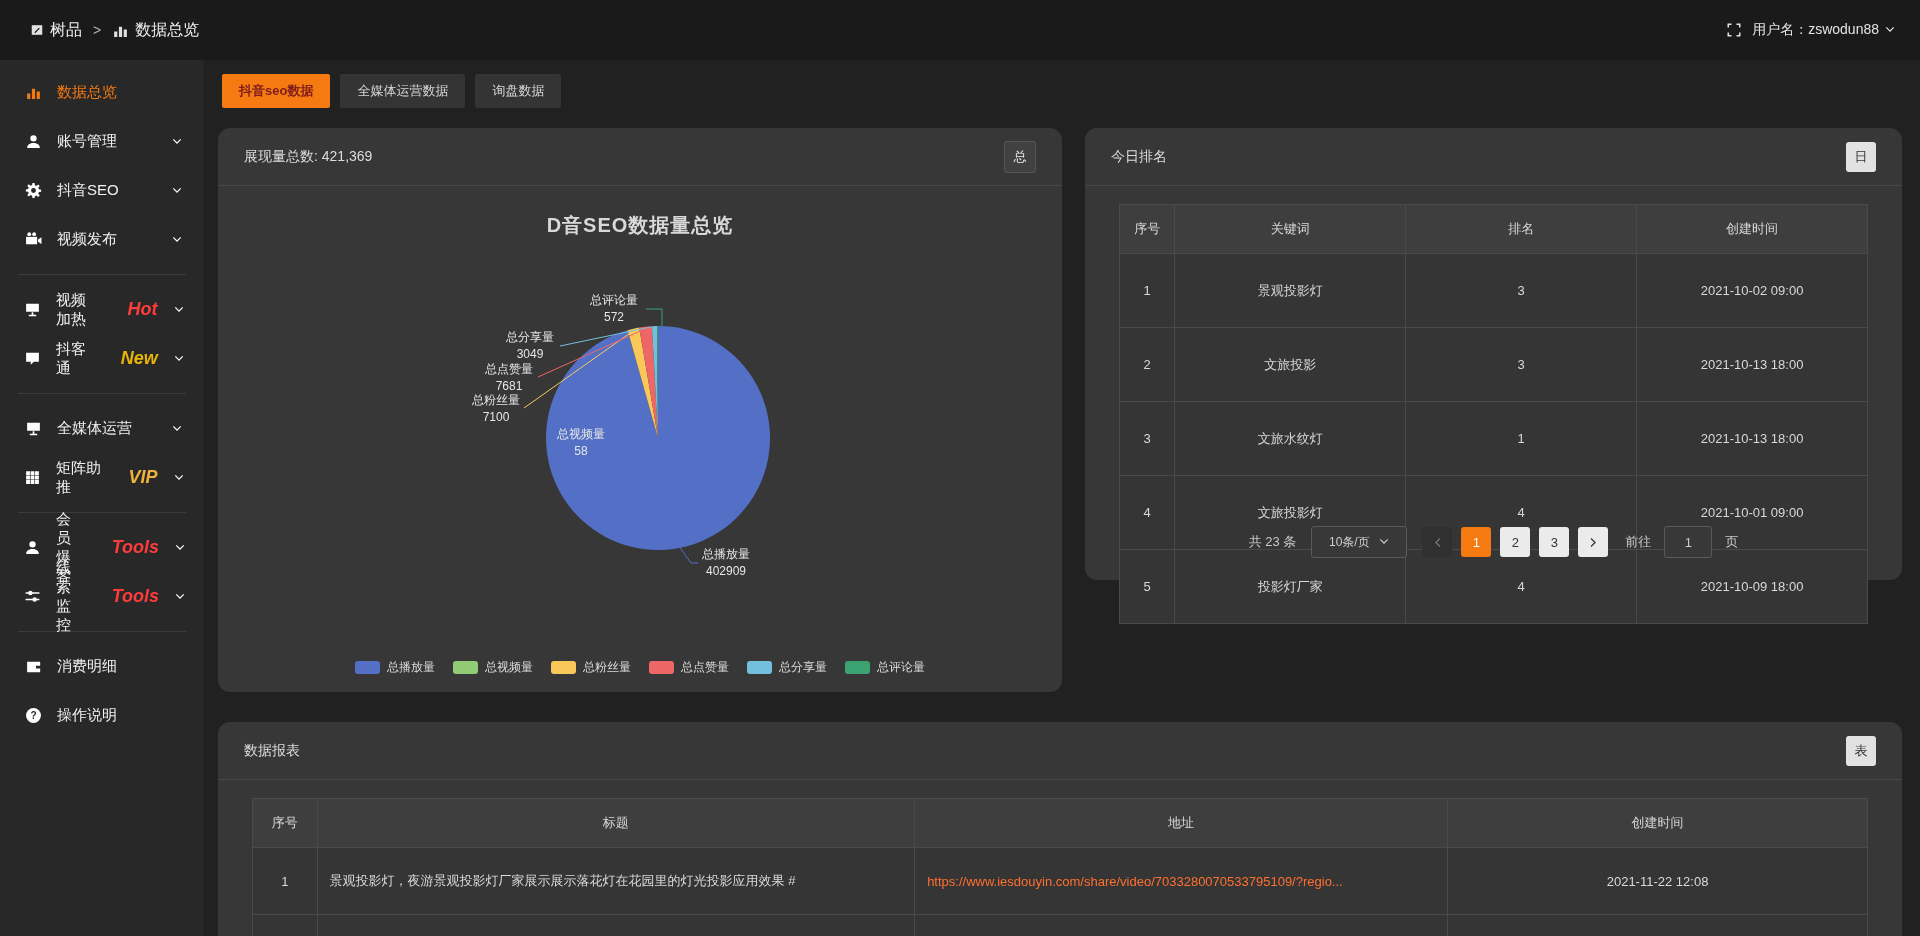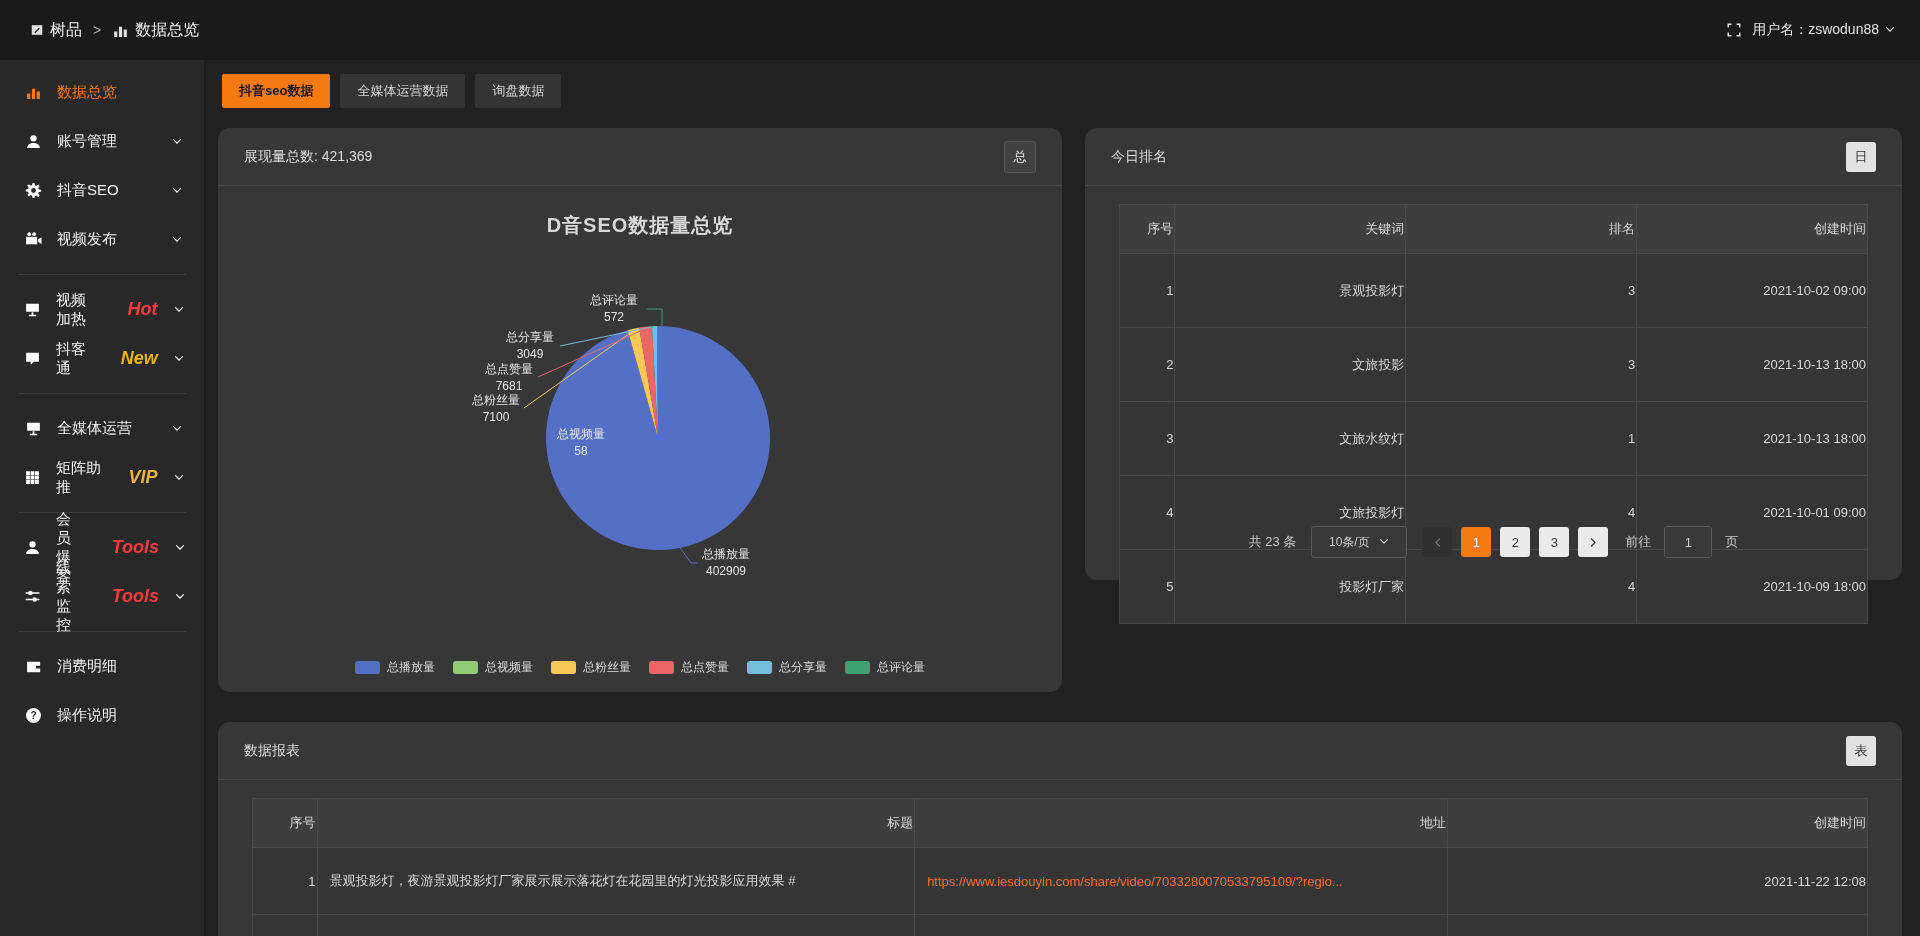--- a/index.html
+++ b/index.html
@@ -30,21 +30,21 @@
   .nav-item .icon{color:#ffffff;width:18px;}
   .nav-item.active{color:#f57a11;}
   .nav-item.active .icon{color:#f57a11;}
   .nav-badge{font-style:italic;font-weight:bold;font-size:18px;margin-left:12px;}
   .nav-chevron{margin-left:auto;color:#c0c0c0;}
   .nav-divider{height:1px;background:#3b3b3b;margin:10px 18px;}
 
   
   .tabs{position:absolute;left:222px;top:74px;display:flex;gap:10px;}
   .ptab{height:34px;padding:0 17px;display:flex;align-items:center;background:#343434;color:#d8d8d8;font-size:13px;border:none;border-radius:2px;cursor:pointer;font-family:inherit;}
-  .ptab.active{background:#f57a11;color:#0f172a;font-weight:bold;}
+  .ptab.active{background:#f57a11;color:#7f1d1d;font-weight:bold;}
 
   
   .card{position:absolute;background:#373737;border-radius:12px;}
   .card-head{height:57px;display:flex;align-items:center;padding:0 26px;border-bottom:1px solid #484848;color:#dddddd;font-size:14px;}
   .toggle-btn{margin-left:auto;width:30px;height:30px;display:flex;align-items:center;justify-content:center;border-radius:3px;font-size:13px;cursor:pointer;}
   .toggle-btn.light{background:#e2e2e2;color:#333;}
   .toggle-btn.dark{background:#414141;color:#eee;border:1px solid #565656;}
 
   #card-overview{left:218px;top:128px;width:844px;height:564px;}
   #card-ranking{left:1085px;top:128px;width:817px;height:452px;}
@@ -55,21 +55,21 @@
   .chart-title{position:absolute;top:26px;left:0;width:100%;text-align:center;color:#d8d8d8;font-size:20px;font-weight:600;letter-spacing:1px;}
   #pie-svg{position:absolute;left:0;top:0;}
   .plbl{position:absolute;font-size:12px;color:#e6e6e6;text-align:center;line-height:1.45;transform:translateX(-50%);white-space:nowrap;}
   .legend{position:absolute;bottom:16px;left:0;width:100%;display:flex;justify-content:center;align-items:center;gap:18px;}
   .legend-item{display:flex;align-items:center;gap:7px;cursor:pointer;}
   .legend-chip{width:25px;height:13px;border-radius:3px;}
   .legend-label{color:#dddddd;font-size:12px;}
 
   
   table.dtable{border-collapse:collapse;table-layout:fixed;margin:18px 34px 0;width:calc(100% - 68px);}
-  .dtable th,.dtable td{border:1px solid #4a4a4a;text-align:right;font-size:13px;color:#d9d9d9;font-weight:normal;overflow:hidden;}
+  .dtable th,.dtable td{border:1px solid #4a4a4a;text-align:center;font-size:13px;color:#d9d9d9;font-weight:normal;overflow:hidden;}
   .dtable th{height:46px;background:#3e3e3e;}
   #card-ranking td{height:71px;background:#353535;}
   #card-report td{height:64px;background:#353535;}
   #card-report td.cell-title,#card-report td.cell-url{text-align:left;padding:0 12px;white-space:nowrap;text-overflow:ellipsis;}
   #card-report a{color:#ff7030;text-decoration:none;display:block;white-space:nowrap;overflow:hidden;text-overflow:ellipsis;}
   #card-report tr.partial td{height:40px;}
 
   
   .pager{position:absolute;bottom:22px;left:0;width:100%;display:flex;justify-content:center;align-items:center;gap:9px;color:#c8c8c8;font-size:13px;}
   .psize{width:94px;height:30px;background:#383838;border:1px solid #5a5a5a;border-radius:3px;display:flex;align-items:center;justify-content:center;gap:8px;color:#cfcfcf;font-size:12px;cursor:pointer;margin:0 6px;}

